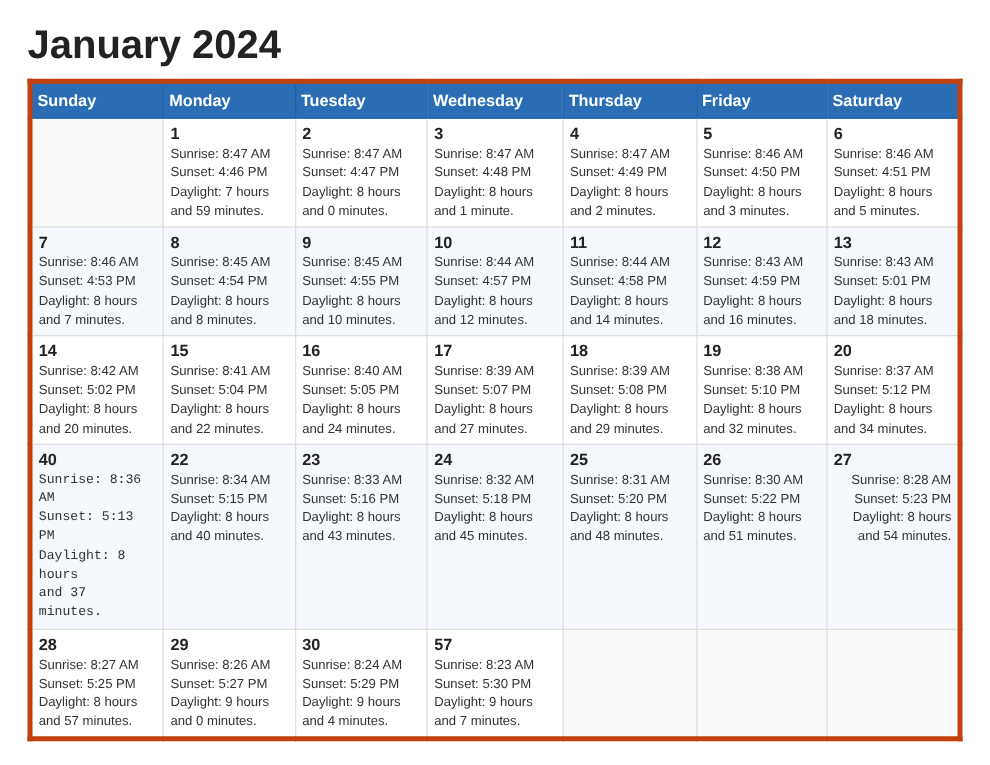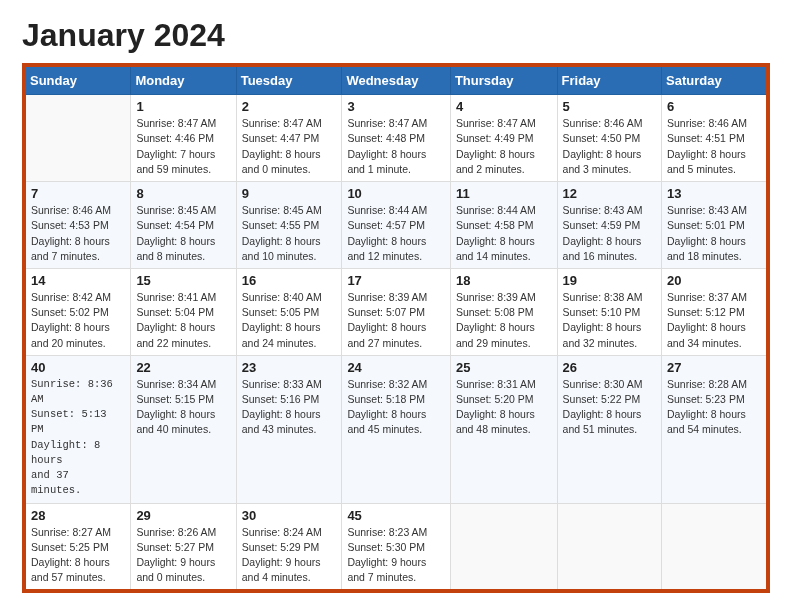--- a/index.html
+++ b/index.html
@@ -305,21 +305,21 @@
           </td>
           <td>
             <span class="day-num">26</span>
             <div class="day-detail" style="white-space: pre-line;">Sunrise: 8:30 AM
 Sunset: 5:22 PM
 Daylight: 8 hours
 and 51 minutes.</div>
           </td>
           <td>
             <span class="day-num">27</span>
-            <div class="day-detail" style="white-space: pre-line;">Sunrise: 8:28 AM
+            <div class="day-detail" style="white-space: pre-line; text-align: right;">Sunrise: 8:28 AM
 Sunset: 5:23 PM
 Daylight: 8 hours
 and 54 minutes.</div>
           </td>
         </tr>
         <tr>
           <td>
             <span class="day-num">28</span>
             <div class="day-detail" style="white-space: pre-line;">Sunrise: 8:27 AM
 Sunset: 5:25 PM
@@ -334,21 +334,21 @@
 and 0 minutes.</div>
           </td>
           <td>
             <span class="day-num">30</span>
             <div class="day-detail" style="white-space: pre-line;">Sunrise: 8:24 AM
 Sunset: 5:29 PM
 Daylight: 9 hours
 and 4 minutes.</div>
           </td>
           <td>
-            <span class="day-num">45</span>
+            <span class="day-num">57</span>
             <div class="day-detail" style="white-space: pre-line;">Sunrise: 8:23 AM
 Sunset: 5:30 PM
 Daylight: 9 hours
 and 7 minutes.</div>
           </td>
           <td class="empty-cell"></td>
           <td class="empty-cell"></td>
           <td class="empty-cell"></td>
         </tr>
       </tbody>

